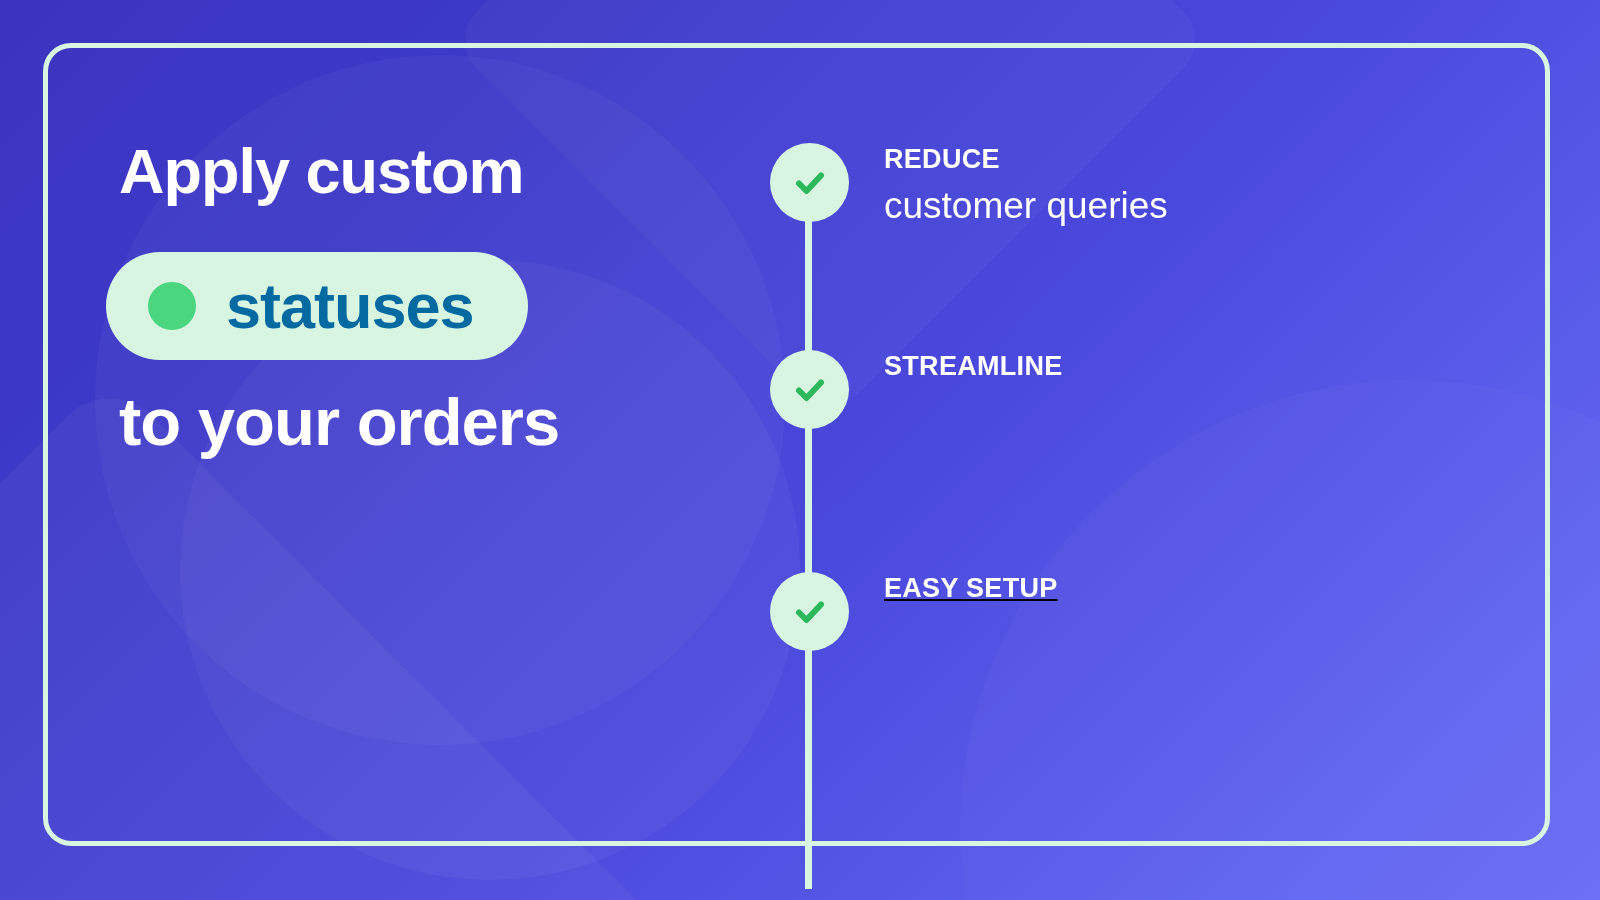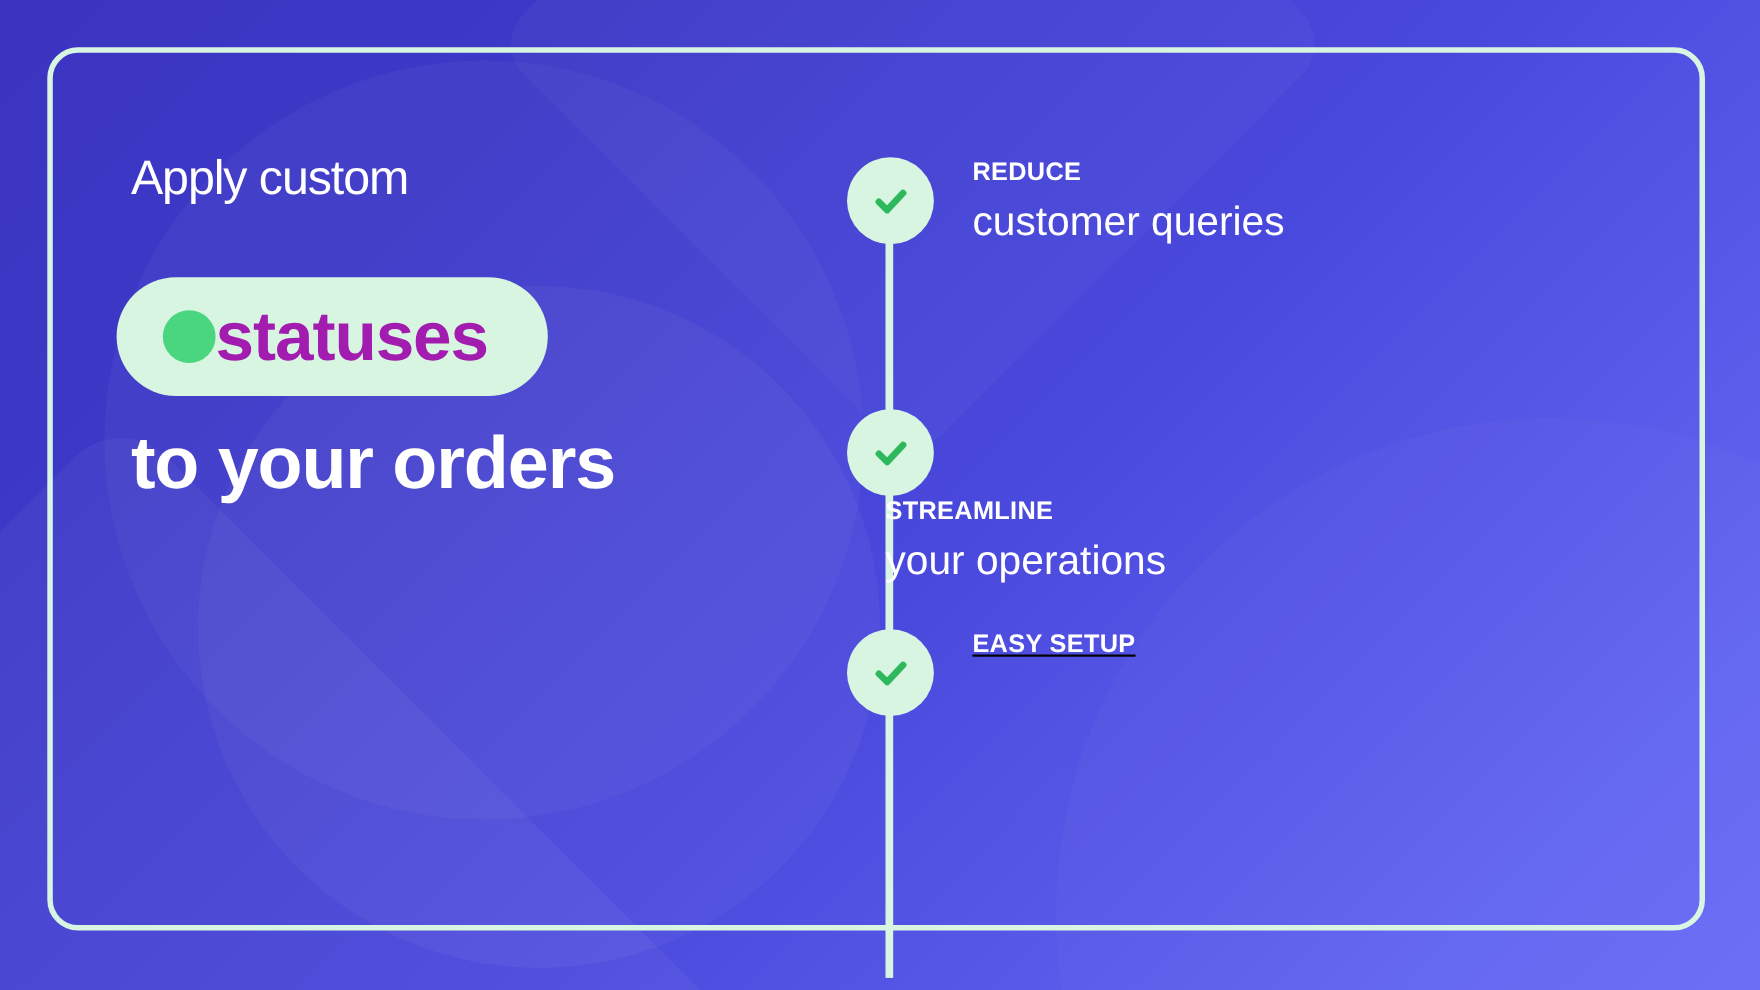--- a/index.html
+++ b/index.html
@@ -81,22 +81,22 @@
 
   
   .left-col {
     position: absolute;
     left: 119px;
     top: 140px;
     width: 600px;
   }
   .headline {
     color: #ffffff;
-    font-size: 44px;
-    font-weight: normal;
+    font-size: 63px;
+    font-weight: bold;
     line-height: 1.0;
     letter-spacing: -1px;
     white-space: nowrap;
   }
   .headline-bottom {
     position: absolute;
     left: 119px;
     top: 388px;
     color: #ffffff;
     font-size: 67px;
@@ -119,21 +119,22 @@
     box-sizing: border-box;
   }
   .pill-dot {
     width: 48px;
     height: 48px;
     border-radius: 50%;
     background: #4ad57f;
     flex: 0 0 auto;
   }
   .pill-label {
-    color: #a21caf;
+    margin-left: 30px;
+    color: #0369a1;
     font-size: 63px;
     font-weight: bold;
     letter-spacing: -1px;
     line-height: 1;
   }
 
   
   .timeline {
     position: absolute;
     left: 770px;
@@ -147,21 +148,21 @@
     height: 706px;
     background: #d8f5e2;
   }
   .tl-item {
     position: absolute;
     left: 0;
     display: flex;
     align-items: flex-start;
   }
   .tl-item-0 { top: 0px; }
-  .tl-item-1 { top: 229px; flex-direction: column; }
+  .tl-item-1 { top: 207px; }
   .tl-item-2 { top: 429px; text-decoration: underline; }
 
   .tl-badge {
     position: relative;
     width: 79px;
     height: 79px;
     border-radius: 50%;
     background: #d8f5e2;
     display: flex;
     align-items: center;
@@ -170,21 +171,21 @@
     z-index: 2;
   }
   .tl-badge svg { display: block; }
 
   .tl-text {
     margin-left: 35px;
     padding-top: 1px;
   }
   .tl-title {
     color: #ffffff;
-    font-size: 23px;
+    font-size: 27px;
     font-weight: bold;
     letter-spacing: 0.3px;
     line-height: 1.12;
     white-space: nowrap;
   }
   .tl-sub {
     margin-top: 11px;
     color: #ffffff;
     font-size: 37px;
     font-weight: normal;
@@ -233,21 +234,20 @@
     </div>
 
     <div class="tl-item tl-item-1">
       <div class="tl-badge">
         <svg width="44" height="44" viewBox="0 0 44 44" aria-hidden="true">
           <path d="M11 22.5 L18.5 30 L33 14.5" fill="none" stroke="#2eb85c" stroke-width="6" stroke-linecap="round" stroke-linejoin="round"></path>
         </svg>
       </div>
       <div class="tl-text">
         <div class="tl-title">STREAMLINE</div>
-        <div class="tl-sub">your operations</div>
       </div>
     </div>
 
     <div class="tl-item tl-item-2">
       <div class="tl-badge">
         <svg width="44" height="44" viewBox="0 0 44 44" aria-hidden="true">
           <path d="M11 22.5 L18.5 30 L33 14.5" fill="none" stroke="#2eb85c" stroke-width="6" stroke-linecap="round" stroke-linejoin="round"></path>
         </svg>
       </div>
       <div class="tl-text">

